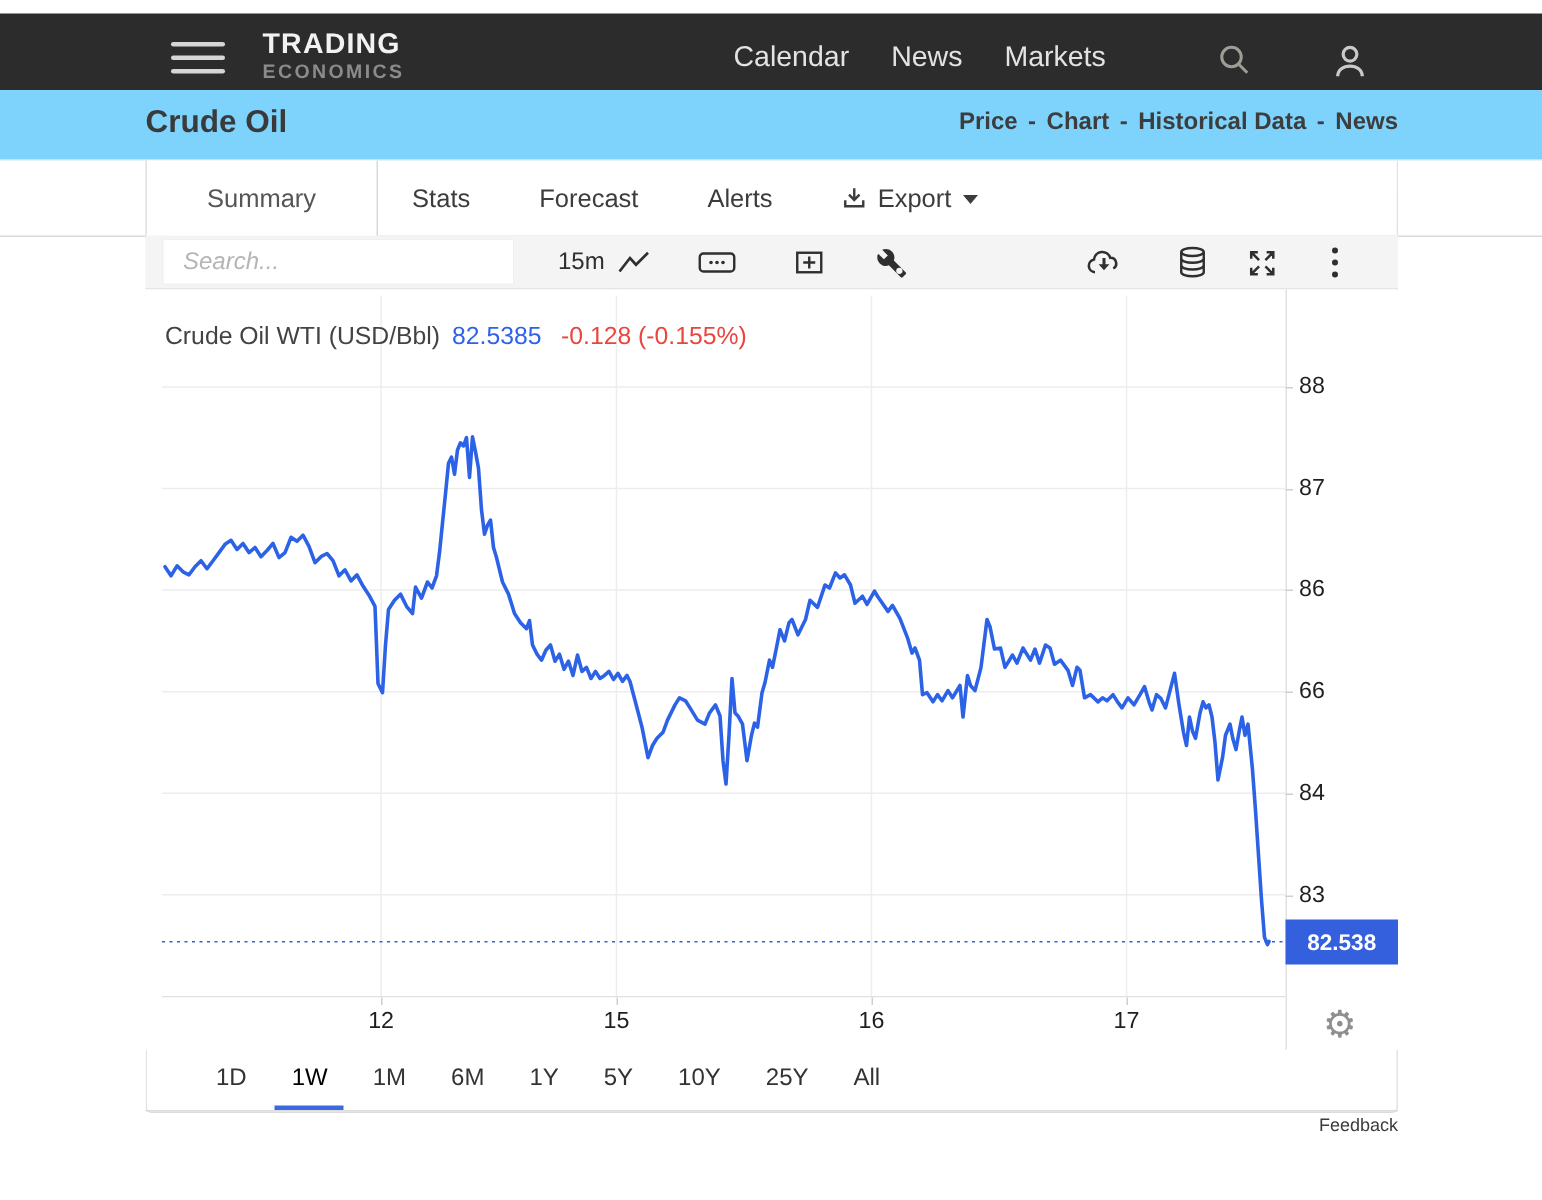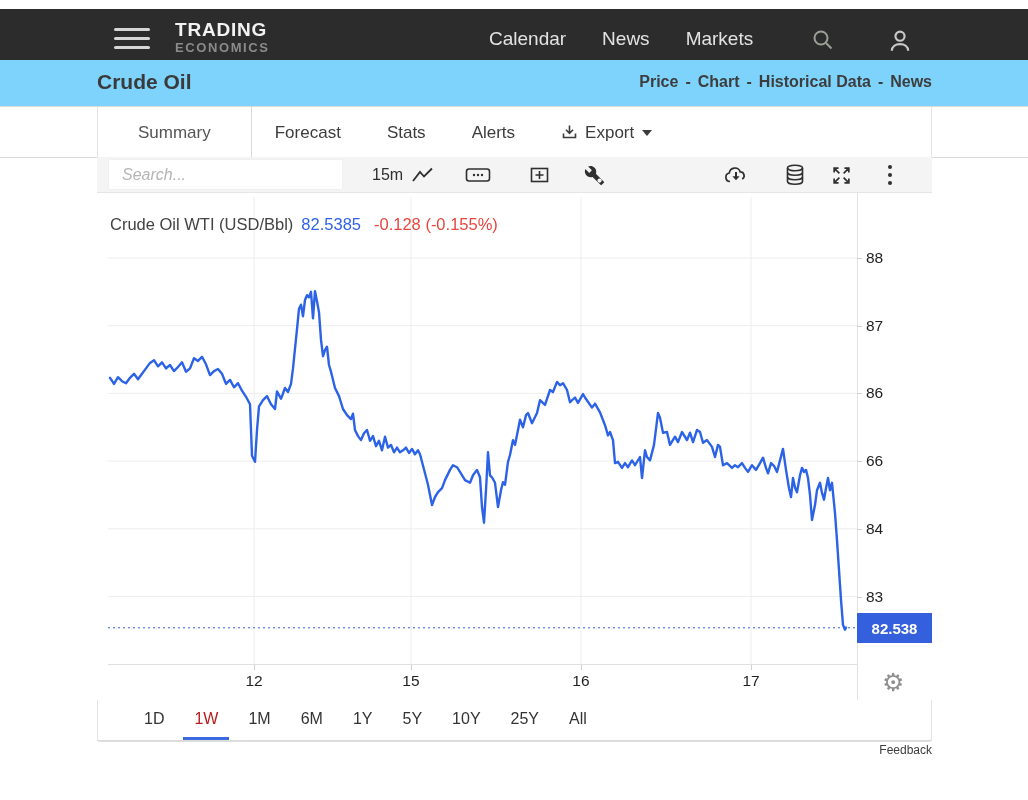--- a/index.html
+++ b/index.html
@@ -7,21 +7,21 @@
   body { font-family:"Liberation Sans","DejaVu Sans",sans-serif; }
   #stage { position:relative; width:1028px; height:800px; overflow:hidden; background:#fff; }
 
   
   .topbar { position:absolute; left:0; top:0; width:1028px; height:60px; background:#2c2c2c;margin-top:9px; }
   .hamburger { position:absolute; left:114px; top:19px; width:36px; height:24px; cursor:pointer; background:none; border:none; }
   .hamburger span { display:block; width:36px; height:3px; background:#d6d6d6; border-radius:2px; margin-bottom:6px; }
   .logo { position:absolute; left:175px; top:12px; line-height:17px; cursor:pointer; }
   .logo .l1 { font-size:19px; font-weight:bold; letter-spacing:.8px; color:#f2f2f2; }
   .logo .l2 { font-size:13px; font-weight:bold; letter-spacing:1.6px; color:#8b8b8b; margin-top:1px; }
-  .topnav { position:absolute; left:489px; top:0; height:60px; display:flex; align-items:center; gap:36px; }
+  .topnav { position:absolute; left:489px; top:0; height:60px; display:flex; align-items:center; gap:28px; }
   .topnav a { color:#e3e3e3; font-size:19px; text-decoration:none; cursor:pointer; }
   .icon-btn { background:none; border:none; cursor:pointer; position:absolute; }
   .tb-search { left:812px; top:20px; }
   .tb-user { left:888px; top:20px; }
 
   
   .pagehead { position:absolute; left:0; top:60px; width:1028px; height:47px; background:#7dd3fc; border-bottom:1px solid #dcdcdc; }
   .pagehead h1 { position:absolute; left:97px; top:10px; font-size:21px; font-weight:bold; color:#3a3a3a; }
   .headlinks { position:absolute; right:96px; top:13px; font-size:16px; color:#3d3d3d; }
   .headlinks a { color:#3d3d3d; font-weight:bold; text-decoration:none; cursor:pointer; }
@@ -57,21 +57,21 @@
   .axis-vline { position:absolute; left:857px; top:193px; width:1px; height:507px; background:#e2e2e2; }
   .ylab { position:absolute; font-size:15.5px; color:#1f1f1f; height:22px; line-height:22px; }
   .xlab { position:absolute; font-size:15.5px; color:#1f1f1f; width:40px; text-align:center; top:672px; }
   .tickmark { position:absolute; background:#cfcfcf; }
   .price-badge { position:absolute; left:857px; width:75px; height:30px; color:#fff; font-size:15px; font-weight:bold; display:flex; align-items:center; justify-content:center; }
   .gear { position:absolute; left:882px; top:668px; font-size:25px; color:#8f8f8f; background:none; border:none; cursor:pointer; font-family:"DejaVu Sans",sans-serif; }
 
   
   .rangerow { position:absolute; left:97px; top:700px; width:835px; height:41px; border-bottom:1px solid #dcdcdc; display:flex; align-items:stretch; padding-left:36px; }
   .range { border:none; background:none; font-size:16px; color:#333; padding:0 11px; margin-right:8px; cursor:pointer; border-bottom:3px solid transparent; }
-  .range.active { color:#b91c1c; border-bottom-color:#3b6ae0; }
+  .range.active { color:#000000; border-bottom-color:#3b6ae0; }
 
   .feedback { position:absolute; right:96px; top:743px; font-size:12px; color:#3c3c3c; text-decoration:none; cursor:pointer; }
 </style>
 </head>
 <body>
 
 <div id="stage">
 
   <div class="topbar">
     <button class="hamburger">
@@ -105,22 +105,22 @@
   <div class="pagehead">
     <h1>Crude Oil</h1>
     <div class="headlinks">
       <a>Price</a><span class="sep">-</span><a>Chart</a><span class="sep">-</span><a>Historical Data</a><span class="sep">-</span><a>News</a>
     </div>
   </div>
 
   <div class="tabsrow">
     <div class="tabs">
       <button class="tab active">Summary</button>
+      <button class="tab">Stats</button>
       <button class="tab">Forecast</button>
-      <button class="tab">Stats</button>
       <button class="tab">Alerts</button>
       <button class="tab">
         <span class="dl-icon">
           <svg width="17" height="17" viewBox="0 0 17 17">
               <path d="M8.5 1.5 v7.5 M5 5.8 l3.5 3.5 3.5-3.5" stroke="#3c3c3c" stroke-width="1.6" fill="none"></path>
               <path d="M2.5 9.5 v4 h12 v-4" stroke="#3c3c3c" stroke-width="1.6" fill="none"></path>
             </svg>
         </span>
         <span>Export</span>
         <span class="caret"></span>

